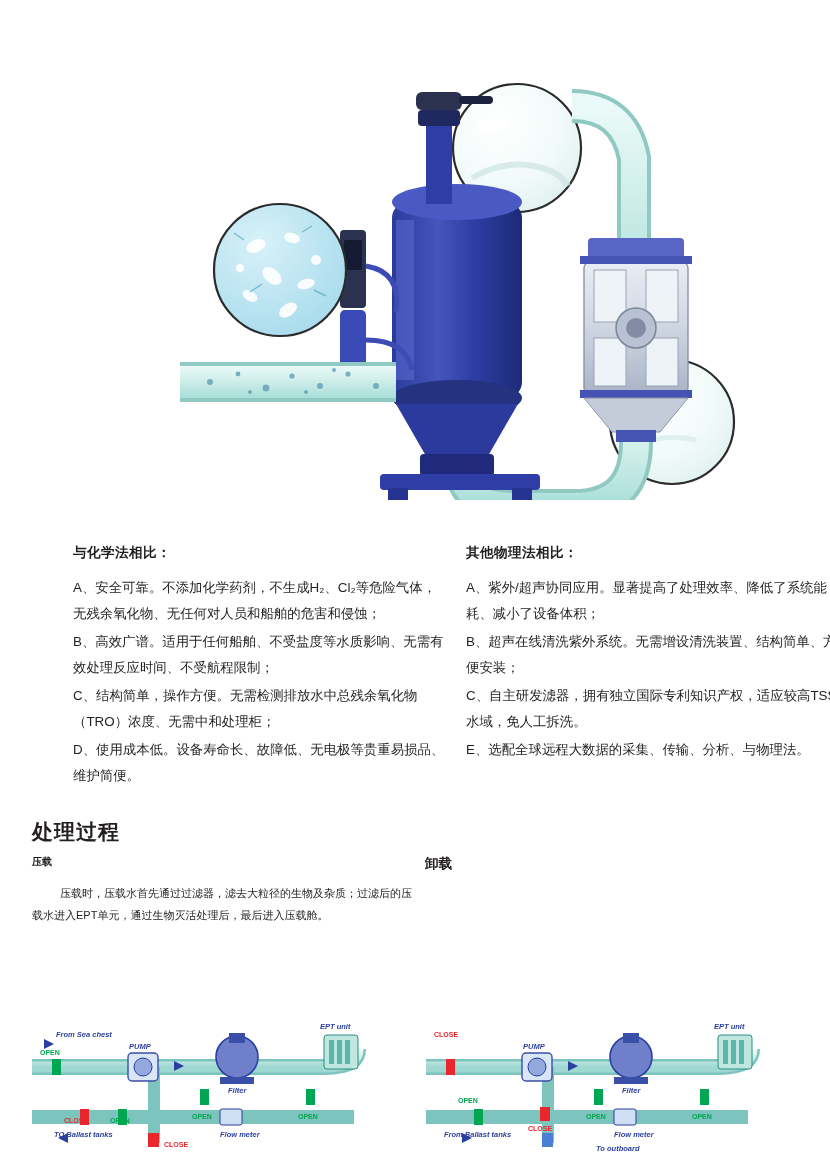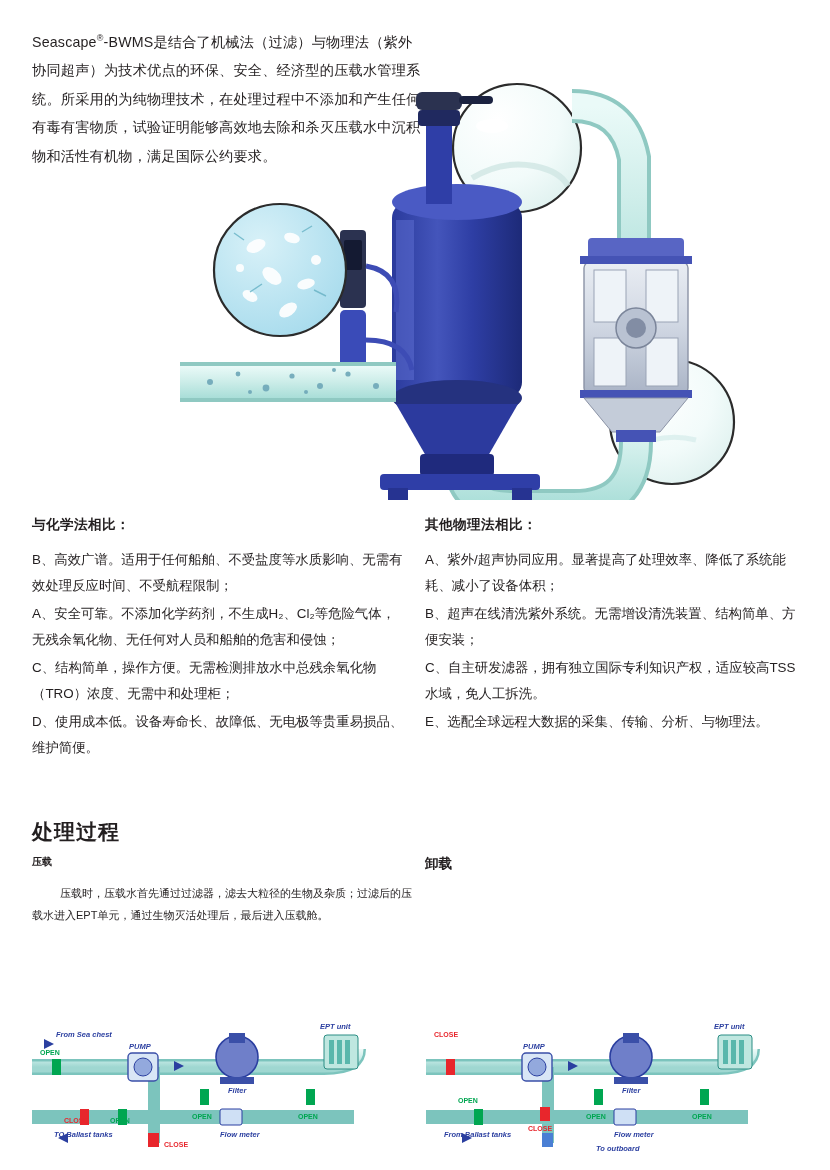--- a/index.html
+++ b/index.html
@@ -19,21 +19,21 @@
     font-size:14.2px;line-height:2.0;letter-spacing:.2px;
     color:#231f20;
   }
   .intro sup{font-size:9px;vertical-align:super;}
 
   
   .hero{position:absolute;left:180px;top:70px;width:640px;height:430px;}
   .hero svg{display:block;}
 
   
-  .cmp{position:absolute;top:512px;font-size:13.4px;line-height:1.95;color:#231f20;}
+  .cmp{position:absolute;top:540px;font-size:13.4px;line-height:1.95;color:#231f20;margin-left:41px;}
   .cmp.left{left:32px;width:375px;}
   .cmp.right{left:425px;width:380px;}
   .cmp h3{
     font-size:13.6px;margin:0 0 8px 0;font-weight:bold;letter-spacing:.4px;
   }
   .cmp p{margin:0 0 2px 0;text-indent:0;}
 
   
   .proc-title{
     position:absolute;left:32px;top:818px;
@@ -56,23 +56,20 @@
   .diagram.right{left:418px;}
   .diagram svg{display:block;}
 
   .lbl{font-family:"Liberation Sans",sans-serif;}
 </style>
 </head>
 <body>
 
 <div class="page">
 
-  <div class="intro">
-    <span>Seascape</span><sup>®</sup><span>-BWMS是结合了机械法（过滤）与物理法（紫外协同超声）为技术优点的环保、安全、经济型的压载水管理系统。所采用的为纯物理技术，在处理过程中不添加和产生任何有毒有害物质，试验证明能够高效地去除和杀灭压载水中沉积物和活性有机物，满足国际公约要求。</span>
-  </div>
 
   <div class="hero">
     <svg width="640" height="430" viewBox="0 0 640 430" xmlns="http://www.w3.org/2000/svg">
       <defs>
         <linearGradient id="gBody" x1="0" y1="0" x2="1" y2="0">
           <stop offset="0%" stop-color="#2a3a9c"></stop>
           <stop offset="35%" stop-color="#4455bb"></stop>
           <stop offset="62%" stop-color="#2e3ea4"></stop>
           <stop offset="100%" stop-color="#1d2a78"></stop>
         </linearGradient>
@@ -197,22 +194,22 @@
             <path d="M122 162 l10 -6"></path>
           <path d="M82 214 l-12 8"></path>
             <path d="M134 220 l12 6"></path>
         </g>
       </g>
     </svg>
   </div>
 
   <div class="cmp left">
     <h3>与化学法相比：</h3>
+    <p>A、安全可靠。不添加化学药剂，不生成H₂、Cl₂等危险气体，无残余氧化物、无任何对人员和船舶的危害和侵蚀；</p>
     <p>B、高效广谱。适用于任何船舶、不受盐度等水质影响、无需有效处理反应时间、不受航程限制；</p>
-    <p>A、安全可靠。不添加化学药剂，不生成H₂、Cl₂等危险气体，无残余氧化物、无任何对人员和船舶的危害和侵蚀；</p>
     <p>C、结构简单，操作方便。无需检测排放水中总残余氧化物（TRO）浓度、无需中和处理柜；</p>
     <p>D、使用成本低。设备寿命长、故障低、无电极等贵重易损品、维护简便。</p>
   </div>
 
   <div class="cmp right">
     <h3>其他物理法相比：</h3>
     <p>A、紫外/超声协同应用。显著提高了处理效率、降低了系统能耗、减小了设备体积；</p>
     <p>B、超声在线清洗紫外系统。无需增设清洗装置、结构简单、方便安装；</p>
     <p>C、自主研发滤器，拥有独立国际专利知识产权，适应较高TSS水域，免人工拆洗。</p>
     <p>E、选配全球远程大数据的采集、传输、分析、与物理法。</p>

